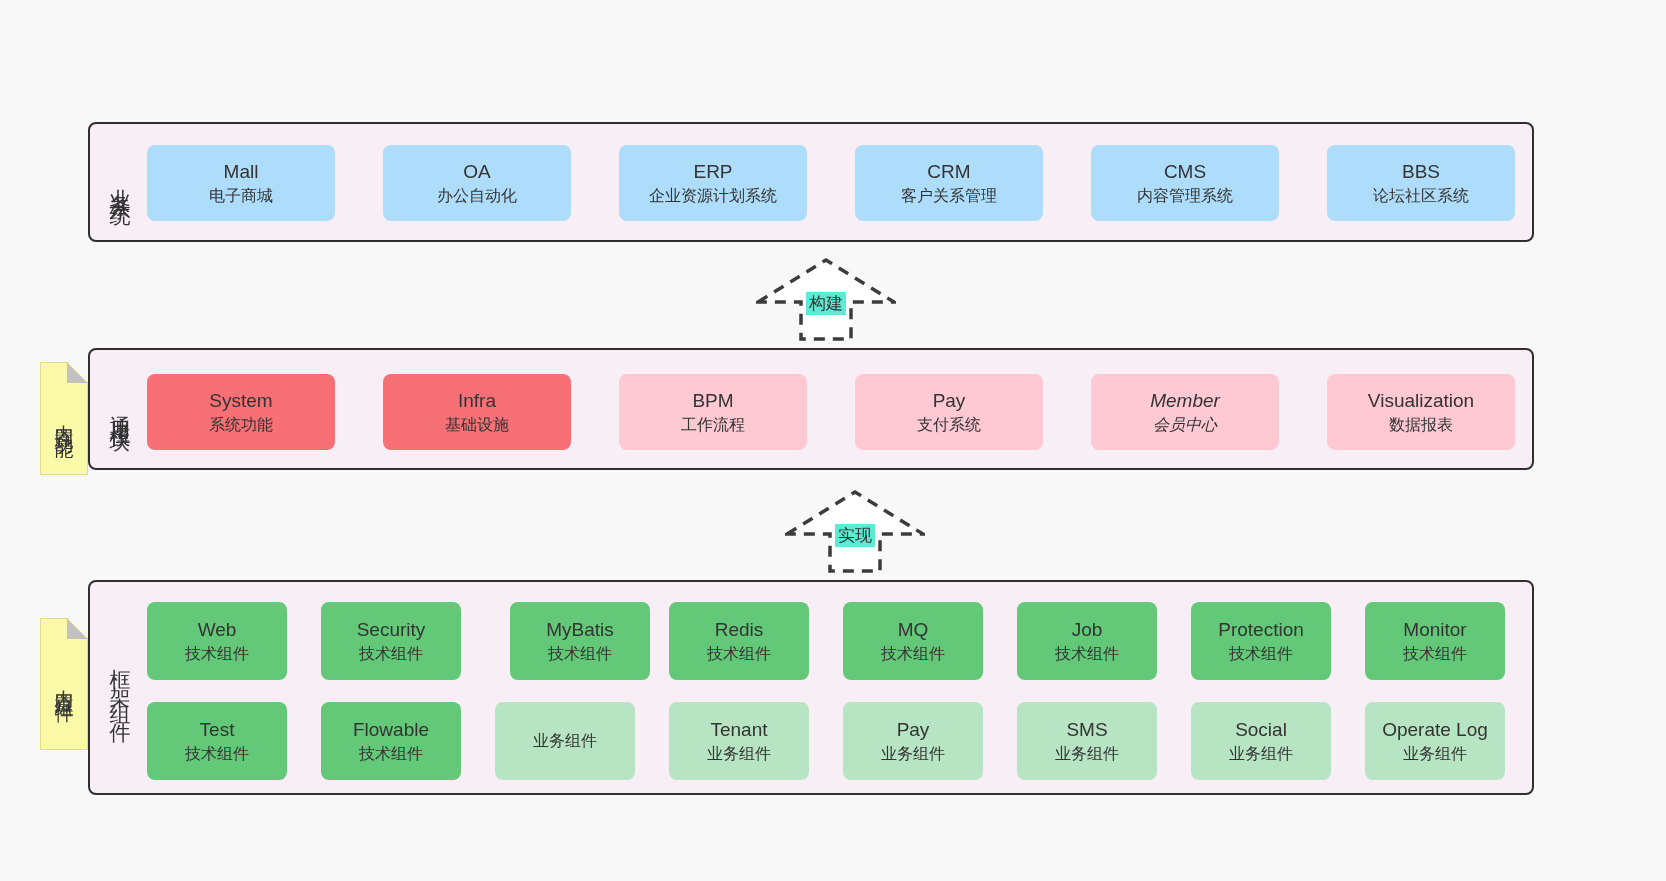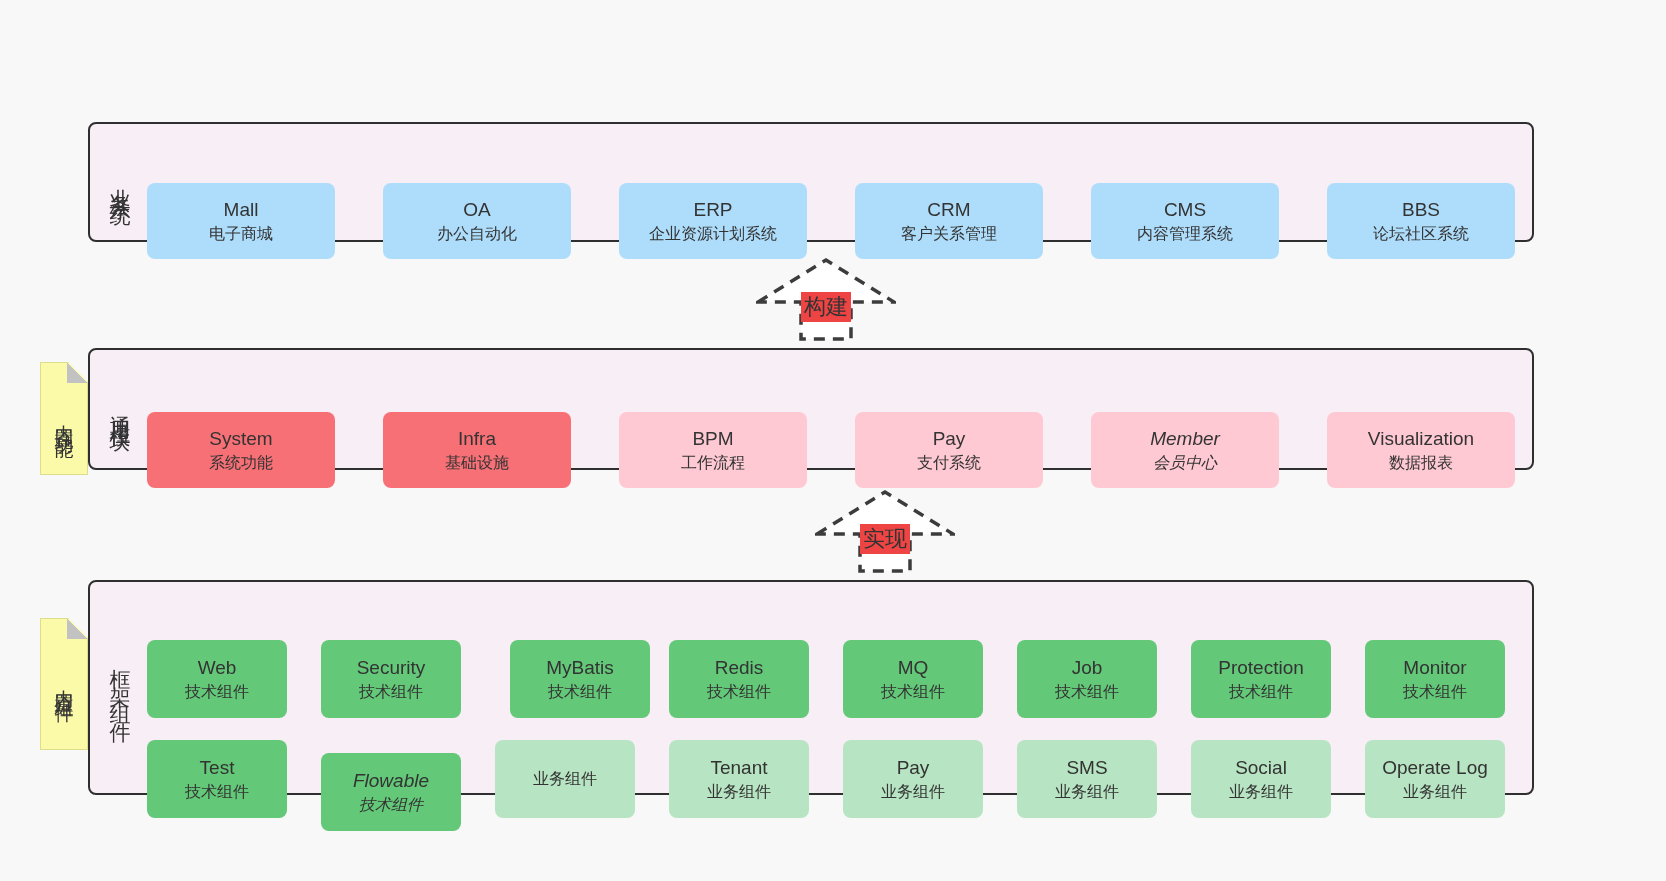--- a/index.html
+++ b/index.html
@@ -24,21 +24,21 @@
   .panel-label {
     position:absolute; left:16px; top:50%; transform:translateY(-50%);
     writing-mode:vertical-lr; text-orientation:upright;
     font-size:21px; letter-spacing:5px; color:var(--text,#333); white-space:nowrap;
   }
   .panel-label.spread { letter-spacing:18px; }
 
   .box {
     position:absolute; border-radius:8px; box-sizing:border-box;
     display:flex; flex-direction:column; align-items:center; justify-content:center;
-    text-align:center; padding:0 6px;margin-top:38px;
+    text-align:center; padding:0 6px;
   }
   .b-lg { width:188px; height:76px; }
   .b-sm { width:140px; height:78px; }
   .blue       { background:var(--box-blue,#aeddfb); }
   .red        { background:var(--box-red,#f77076); }
   .pink       { background:var(--box-pink,#fec9d2); }
   .green      { background:var(--box-green,#63c878); }
   .lightgreen { background:var(--box-lightgreen,#b7e4c2); }
   .box-title { font-size:19px; line-height:1.3; }
   .box-sub   { font-size:16px; line-height:1.35; }
@@ -56,25 +56,25 @@
     background:linear-gradient(to bottom left, rgba(0,0,0,0) 49%, var(--fold-gray,#c2c2c2) 50%);
   }
   .sticky-label {
     position:absolute; left:50%; top:50%; transform:translate(-50%,-50%);
     writing-mode:vertical-lr; text-orientation:upright;
     font-size:19px; letter-spacing:5px; white-space:nowrap; color:var(--text,#333);
   }
 
   .arrow { position:absolute; width:140px; height:86px; }
   #arrow-build     { left:756px; top:256px; }
-  #arrow-implement { left:815px; top:488px; }
+  #arrow-implement { left:785px; top:488px; }
   .arrow svg { position:absolute; left:0; top:0; }
   .arrow-label {
     position:absolute; left:50%; top:36px; transform:translateX(-50%);
-    font-size:22px; background:#ef4444; padding:0 3px; white-space:nowrap;
+    font-size:17px; background:#5eead4; padding:0 3px; white-space:nowrap;
     color:var(--text,#333);
   }
 </style>
 </head>
 <body>
 
 <div class="stage">
 
   <section class="panel" id="panel-business">
     <div class="panel-label">业务系统</div>
@@ -184,21 +184,21 @@
     </div>
     <div class="box b-sm green" style="left:1275px;top:20px;">
       <div class="box-title">Monitor</div>
       <div class="box-sub">技术组件</div>
     </div>
 
     <div class="box b-sm green" style="left:57px;top:120px;">
       <div class="box-title">Test</div>
       <div class="box-sub">技术组件</div>
     </div>
-    <div class="box b-sm green" style="left:231px;top:133px;font-style:italic;">
+    <div class="box b-sm green" style="left:231px;top:120px;">
       <div class="box-title">Flowable</div>
       <div class="box-sub">技术组件</div>
     </div>
     <div class="box b-sm lightgreen" style="left:405px;top:120px;">
       <div class="box-sub">业务组件</div>
     </div>
     <div class="box b-sm lightgreen" style="left:579px;top:120px;">
       <div class="box-title">Tenant</div>
       <div class="box-sub">业务组件</div>
     </div>

